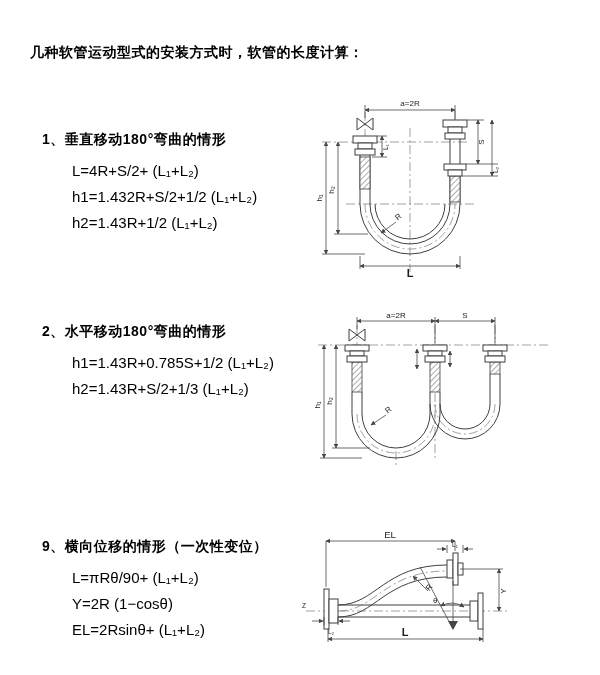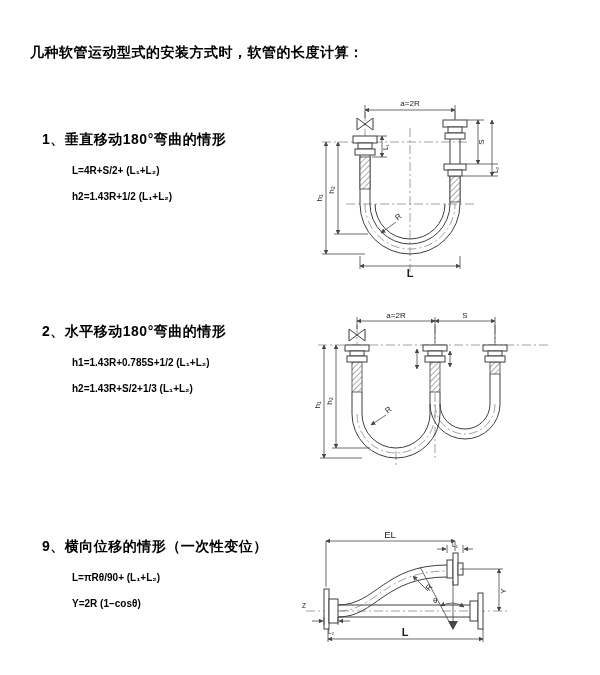--- a/index.html
+++ b/index.html
@@ -1,21 +1,21 @@
 <!DOCTYPE html>
 <html><head>
 <meta charset="utf-8">
 <style>
   html,body{margin:0;padding:0;background:#fff;}
   .page{position:relative;width:600px;height:675px;background:#ffffff;overflow:hidden;
         font-family:"Liberation Sans","DejaVu Sans",sans-serif;color:#000000;margin-top:24px;}
   .title{position:absolute;left:30px;top:20px;font-size:14px;font-weight:bold;letter-spacing:.5px;white-space:nowrap;}
   .sec{position:absolute;left:42px;}
   .sec .heading{font-size:14px;font-weight:bold;margin-bottom:9px;white-space:nowrap;letter-spacing:.5px;}
-  .sec .formula{font-size:10px;font-weight:bold;margin-left:30px;line-height:26px;white-space:nowrap;}
+  .sec .formula{font-size:15px;font-weight:normal;margin-left:30px;line-height:26px;white-space:nowrap;}
   #sec1{top:107px;} #sec2{top:299px;} #sec3{top:514px;}
   svg{position:absolute;}
   #d1{left:310px;top:70px;} #d2{left:310px;top:285px;} #d3{left:300px;top:503px;}
   .wall{stroke:#3f3f3f;stroke-width:1;fill:none;}
   .fit{fill:#ffffff;stroke:#3f3f3f;stroke-width:1;}
   .cl{stroke:#787878;stroke-width:.7;fill:none;stroke-dasharray:9 3 2 3;}
   .dim{stroke:#474747;stroke-width:.8;fill:none;}
   .dim-text{font-size:8px;fill:#222;}
   .dim-text-sm{font-size:6.5px;fill:#222;}
   .big-label{font-size:11px;font-weight:bold;fill:#1c1c1c;}
@@ -24,33 +24,35 @@
 </head>
 <body>
 
 <div class="page">
 
   <div class="title">几种软管运动型式的安装方式时，软管的长度计算：</div>
 
   <div class="sec" id="sec1">
     <div class="heading">1、垂直移动180°弯曲的情形</div>
     <div class="formula">L=4R+S/2+ (L₁+L₂)</div>
+    <div class="formula">h1=1.432R+S/2+1/2 (L₁+L₂)</div>
     <div class="formula">h2=1.43R+1/2 (L₁+L₂)</div>
   </div>
 
   <div class="sec" id="sec2">
     <div class="heading">2、水平移动180°弯曲的情形</div>
     <div class="formula">h1=1.43R+0.785S+1/2 (L₁+L₂)</div>
     <div class="formula">h2=1.43R+S/2+1/3 (L₁+L₂)</div>
   </div>
 
   <div class="sec" id="sec3">
     <div class="heading">9、横向位移的情形（一次性变位）</div>
     <div class="formula">L=πRθ/90+ (L₁+L₂)</div>
     <div class="formula">Y=2R (1−cosθ)</div>
+    <div class="formula">EL=2Rsinθ+ (L₁+L₂)</div>
   </div>
 
   <svg id="d1" width="280" height="185" viewBox="0 0 280 185">
     <defs>
       <pattern id="h1p" width="4" height="4" patternUnits="userSpaceOnUse" patternTransform="rotate(45)">
         <rect width="4" height="4" fill="#ffffff"></rect>
         <line x1="0" y1="0" x2="0" y2="4" stroke="#5a5a5a" stroke-width="1"></line>
       </pattern>
       <marker id="ar1" viewBox="0 0 10 10" refX="9" refY="5" markerWidth="6" markerHeight="6" orient="auto-start-reverse">
         <path d="M0 0 L10 5 L0 10 z" fill="#474747"></path>

